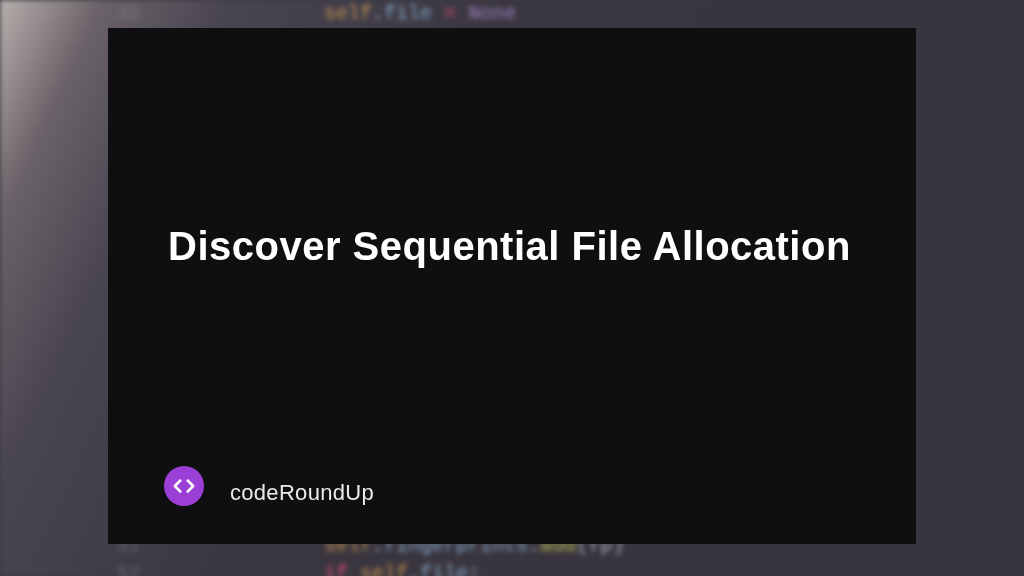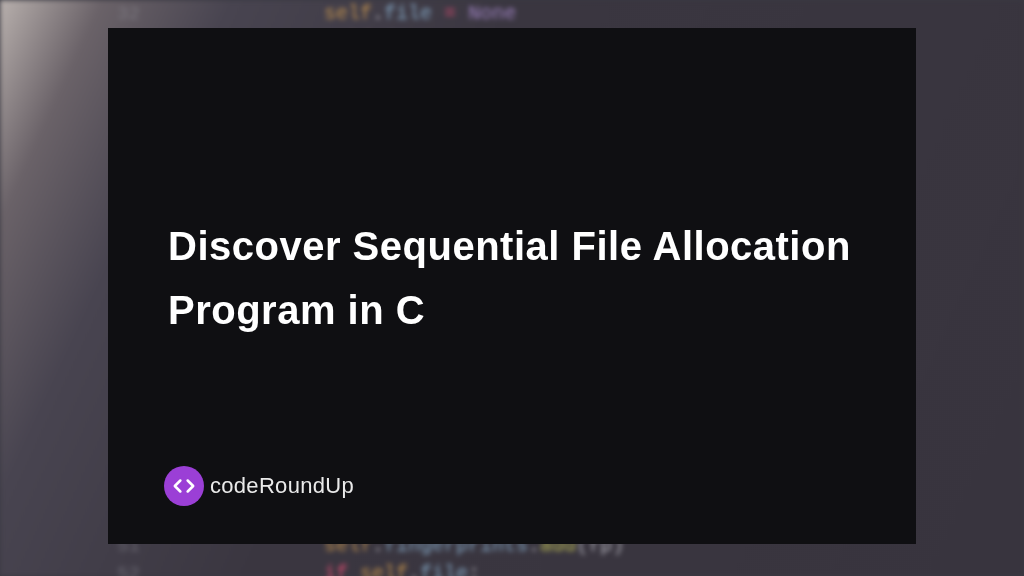--- a/index.html
+++ b/index.html
@@ -77,22 +77,22 @@
   line-height: 1.6;
   color: #ffffff;
   letter-spacing: 0.5px;
 }
 
 .logo-row {
   position: absolute;
   left: 56px;
   bottom: 38px;
   display: flex;
-  align-items: center;
-  gap: 6px;
+  align-items: flex-end;
+  gap: 26px;
 }
 
 .logo-badge {
   width: 40px;
   height: 40px;
   border-radius: 50%;
   background: #9b3fd6;
   display: flex;
   align-items: center;
   justify-content: center;
@@ -111,21 +111,20 @@
 <body>
 
 <div class="code-background">
   <div class="code-layer" id="code-layer"><div class="code-line"><span class="ln-num">32</span><span class="code-txt">            <span class="kw-self">self</span><span>.</span><span class="kw-attr">file</span><span> </span><span class="kw-op">=</span><span> </span><span class="kw-val">None</span></span></div><div class="code-line"><span class="ln-num">33</span><span class="code-txt">            <span class="kw-self">self</span><span>.</span><span class="kw-attr">fingerprints</span><span> </span><span class="kw-op">=</span><span> </span><span class="kw-fn">set</span><span>()</span></span></div><div class="code-line"><span class="ln-num">34</span><span class="code-txt">            <span class="kw-self">self</span><span>.</span><span class="kw-attr">logdupes</span><span> </span><span class="kw-op">=</span><span> </span><span class="kw-val">True</span></span></div><div class="code-line"><span class="ln-num">35</span><span class="code-txt">            <span class="kw-self">self</span><span>.</span><span class="kw-attr">debug</span><span> = </span><span>debug</span></span></div><div class="code-line"><span class="ln-num">36</span><span class="code-txt">            <span class="kw-self">self</span><span>.</span><span class="kw-attr">logger</span><span> = </span><span>logging</span><span>.</span><span class="kw-fn">getLogger</span><span>(__name__)</span></span></div><div class="code-line"><span class="ln-num">37</span><span class="code-txt">            <span class="kw-kw">if</span><span> path:</span></span></div><div class="code-line"><span class="ln-num">38</span><span class="code-txt">                <span class="kw-self">self</span><span>.</span><span class="kw-attr">file</span><span> = </span><span class="kw-fn">open</span><span>(os.path.join(path,</span></span></div><div class="code-line"><span class="ln-num">39</span><span class="code-txt">                <span class="kw-self">self</span><span>.</span><span class="kw-attr">file</span><span>.</span><span class="kw-fn">seek</span><span>(</span><span class="kw-val">0</span><span>)</span></span></div><div class="code-line"><span class="ln-num">40</span><span class="code-txt">                <span class="kw-self">self</span><span>.</span><span class="kw-attr">fingerprints</span><span>.</span><span class="kw-fn">update</span><span>(x.rstrip() </span><span class="kw-kw">for</span><span> x </span><span class="kw-kw">in</span></span></div><div class="code-line"><span class="ln-num">41</span><span class="code-txt"><span></span></span></div><div class="code-line"><span class="ln-num">42</span><span class="code-txt">        <span class="kw-name">@classmethod</span></span></div><div class="code-line"><span class="ln-num">43</span><span class="code-txt">        <span class="kw-def">def</span><span> </span><span class="kw-name">from_settings</span><span>(cls, settings):</span></span></div><div class="code-line"><span class="ln-num">44</span><span class="code-txt">            <span>debug = settings.</span><span class="kw-fn">getbool</span><span>('DUPEFILTER_DEBUG')</span></span></div><div class="code-line"><span class="ln-num">45</span><span class="code-txt">            <span class="kw-kw">return</span><span> cls(job_dir(settings), debug)</span></span></div><div class="code-line"><span class="ln-num">46</span><span class="code-txt"><span></span></span></div><div class="code-line"><span class="ln-num">47</span><span class="code-txt">        <span class="kw-def">def</span><span> </span><span class="kw-name">request_seen</span><span>(</span><span class="kw-self">self</span><span>, request):</span></span></div><div class="code-line"><span class="ln-num">48</span><span class="code-txt">            <span>fp = </span><span class="kw-self">self</span><span>.</span><span class="kw-fn">request_fingerprint</span><span>(request)</span></span></div><div class="code-line"><span class="ln-num">49</span><span class="code-txt">            <span class="kw-kw">if</span><span> fp </span><span class="kw-kw">in</span><span> </span><span class="kw-self">self</span><span>.</span><span class="kw-attr">fingerprints</span><span>:</span></span></div><div class="code-line"><span class="ln-num">50</span><span class="code-txt">                <span class="kw-kw">return</span><span> </span><span class="kw-val">True</span></span></div><div class="code-line"><span class="ln-num">51</span><span class="code-txt">            <span class="kw-self">self</span><span>.</span><span class="kw-attr">fingerprints</span><span>.</span><span class="kw-fn">add</span><span>(fp)</span></span></div><div class="code-line"><span class="ln-num">52</span><span class="code-txt">            <span class="kw-kw">if</span><span> </span><span class="kw-self">self</span><span>.</span><span class="kw-attr">file</span><span>:</span></span></div></div>
 </div>
 
 <div class="overlay-card">
   <div class="title-block">
     <h1 class="main-title">
       <span>Discover Sequential File Allocation</span><br>
-      <span>Program in C</span>
     </h1>
   </div>
 
   <div class="logo-row">
     <div class="logo-badge">
       <svg viewBox="0 0 24 24" fill="none" stroke="#ffffff" stroke-width="2.8" stroke-linecap="round" stroke-linejoin="round">
         <polyline points="8 6 2 12 8 18"></polyline>
         <polyline points="16 6 22 12 16 18"></polyline>
       </svg>
     </div>

